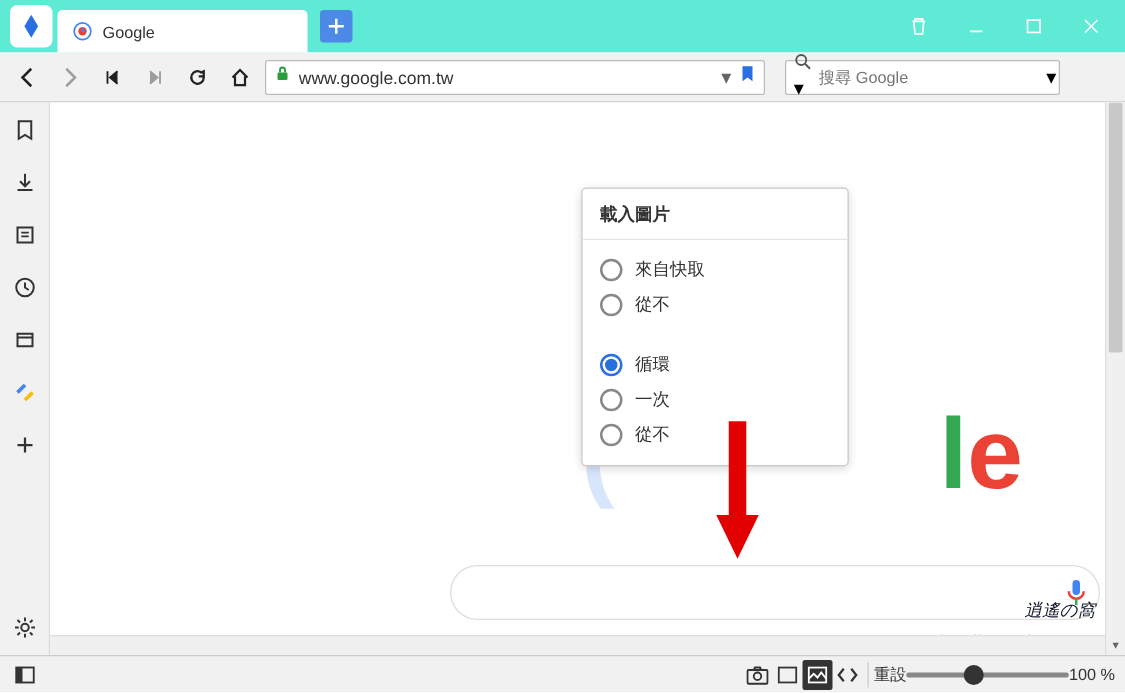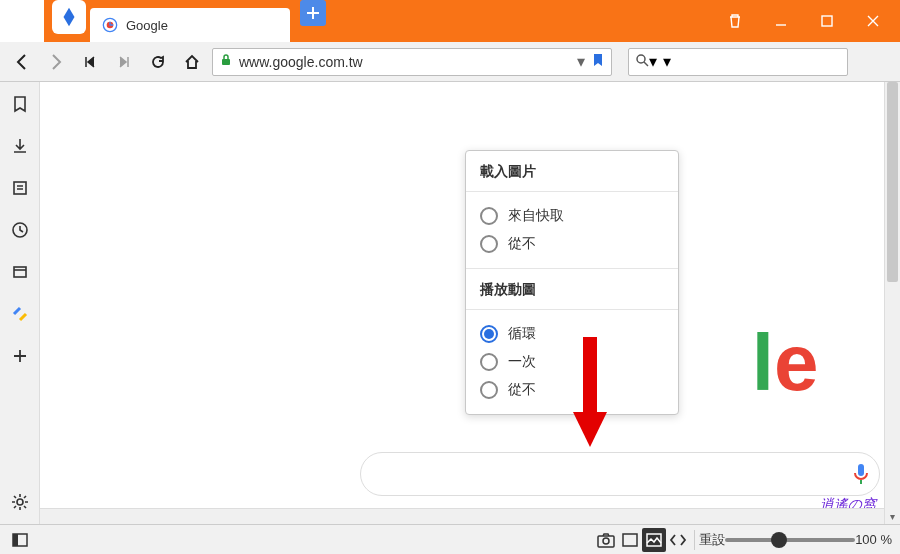--- a/index.html
+++ b/index.html
@@ -1,19 +1,19 @@
 <!DOCTYPE html>
 <html><head>
 <meta charset="utf-8">
 <style>
 * { margin: 0; padding: 0; box-sizing: border-box; font-family: Arial, "Microsoft JhengHei", sans-serif; }
 body { width: 900px; height: 554px; overflow: hidden; background: #fff; position: relative; }
 
 
-.titlebar { height: 42px; background: #f97316; display: flex; padding: 0 4px; margin-left: 44px; }
+.titlebar { height: 42px; background: #5eead4; display: flex; align-items: center; padding: 0 4px; }
 .app-logo { width: 34px; height: 34px; background: #fff; border-radius: 6px; display: flex; align-items: center; justify-content: center; margin: 0 4px; }
 .app-logo svg { width: 22px; height: 22px; }
 .tab { background: #fff; height: 34px; min-width: 200px; border-radius: 4px 4px 0 0; display: flex; align-items: center; padding: 0 12px; margin-top: 8px; gap: 8px; font-size: 13px; color: #333; }
 .tab-favicon { width: 16px; height: 16px; }
 .newtab { width: 26px; height: 26px; background: #4d8ae8; border-radius: 3px; display: flex; align-items: center; justify-content: center; margin-left: 10px; color: #fff; font-size: 18px; cursor: pointer; }
 .titlebar-right { margin-left: auto; display: flex; align-items: center; gap: 0; }
 .win-btn { width: 46px; height: 42px; display: flex; align-items: center; justify-content: center; color: #fff; cursor: pointer; }
 
 
 .addrbar { height: 40px; background: #f1f1f1; border-bottom: 1px solid #ccc; display: flex; align-items: center; padding: 0 8px; gap: 6px; }
@@ -37,21 +37,21 @@
 .scrollbar-v .arrow-dn { position: absolute; bottom: 2px; left: 0; right: 0; text-align: center; font-size: 10px; color: #666; }
 .scrollbar-h { position: absolute; left: 40px; right: 16px; bottom: 30px; height: 16px; background: #f0f0f0; border-top: 1px solid #ddd; }
 
 
 .g-logo { position: absolute; left: 425px; top: 235px; display: flex; font-size: 80px; font-weight: bold; font-family: 'Product Sans', Arial; }
 .g-logo .b1 { color: #4285f4; }
 .g-logo .r2 { color: #ea4335; }
 .g-logo .g { color: #34a853; }
 .google-search-box { position: absolute; left: 320px; top: 370px; width: 520px; height: 44px; border: 1px solid #ddd; border-radius: 22px; background: #fff; }
 .mic-icon { position: absolute; right: 30px; top: 380px; width: 18px; height: 24px; }
-.watermark { position: absolute; right: 24px; bottom: 10px; font-size: 14px; color: #6d28d9; font-style: italic; }
+.watermark { position: absolute; right: 24px; bottom: 26px; font-size: 14px; color: #0f172a; font-style: italic; }
 .watermark2 { position: absolute; right: 24px; bottom: 4px; font-size: 13px; color: #ccc; font-style: italic; }
 
 
 .popup { position: absolute; left: 465px; top: 150px; width: 214px; background: #fff; border: 1px solid #c8c8c8; border-radius: 4px; box-shadow: 0 2px 8px rgba(0,0,0,0.15); z-index: 10; }
 .popup-section-title { padding: 12px 14px 10px; font-size: 14px; font-weight: bold; color: #333; border-bottom: 1px solid #e5e5e5; }
 .radio-group { padding: 10px 14px; }
 .radio-row { display: flex; align-items: center; gap: 10px; padding: 5px 0; font-size: 14px; color: #333; cursor: pointer; }
 .radio { width: 18px; height: 18px; border: 2px solid #888; border-radius: 50%; display: flex; align-items: center; justify-content: center; }
 .radio.checked { border-color: #2a6fe0; }
 .radio.checked::after { content: ''; width: 10px; height: 10px; background: #2a6fe0; border-radius: 50%; }
@@ -156,20 +156,21 @@
     <span class="addr-drop">▾</span>
     <span class="bookmark-star"><svg width="14" height="14" viewBox="0 0 14 14">
           <path d="M3 1h8v12L7 10l-4 3z" fill="#2a6fe0"></path>
         </svg></span>
   </div>
   <div class="search-field">
     <span><svg width="14" height="14" viewBox="0 0 14 14">
           <circle cx="6" cy="6" r="4" stroke="#555" stroke-width="1.5" fill="none"></circle>
           <path d="M9 9l4 4" stroke="#555" stroke-width="1.5"></path>
         </svg>▾</span>
+    <input placeholder="搜尋 Google" style="">
     <span>▾</span>
   </div>
 </div>
 
 <div class="main">
   <div class="sidebar">
     <div class="side-ic">
         <svg width="18" height="18" viewBox="0 0 18 18">
           <path d="M4 2h10v14l-5-3-5 3z" stroke="#333" stroke-width="1.6" fill="none"></path>
         </svg>
@@ -246,21 +247,20 @@
   <div class="radio-group">
     <div class="radio-row">
         <span class="radio"></span>
         <span>來自快取</span>
       </div>
     <div class="radio-row">
         <span class="radio"></span>
         <span>從不</span>
       </div>
   </div>
-  <div class="popup-section-title" style="border-top:1px solid #e5e5e5">播放動圖</div>
   <div class="radio-group">
     <div class="radio-row">
         <span class="radio checked"></span>
         <span>循環</span>
       </div>
     <div class="radio-row">
         <span class="radio"></span>
         <span>一次</span>
       </div>
     <div class="radio-row">

